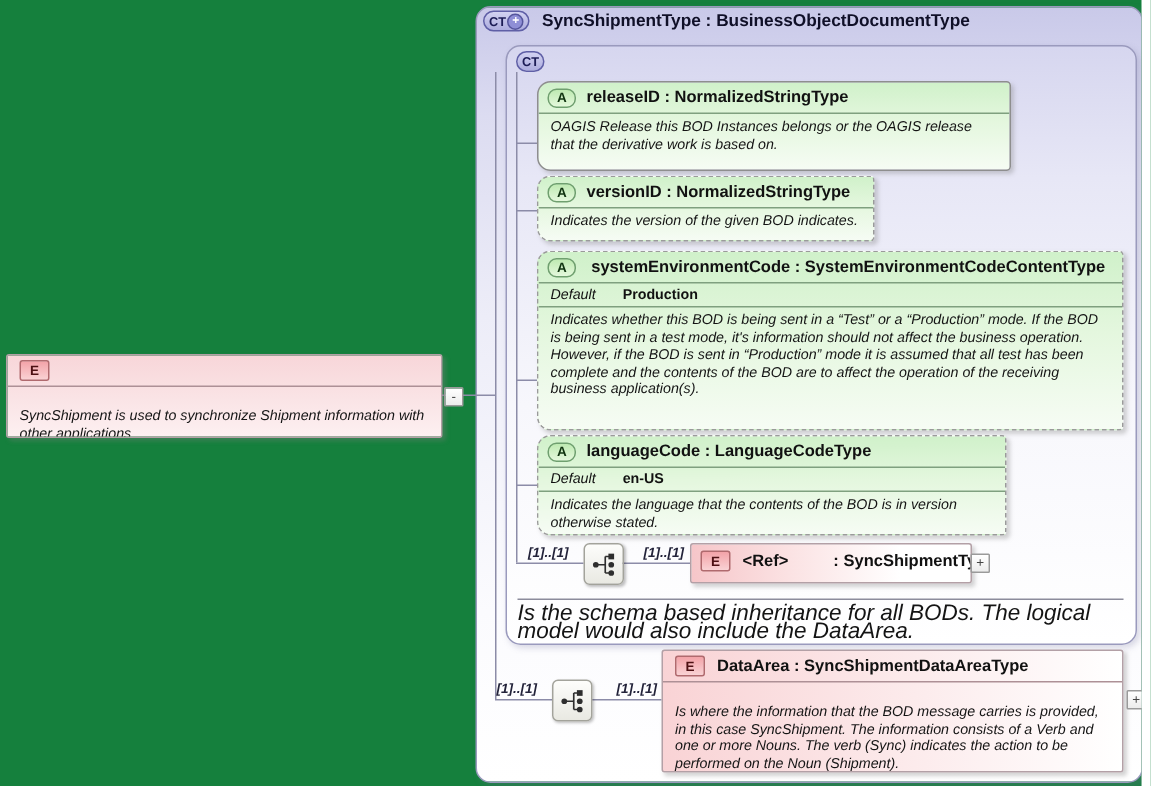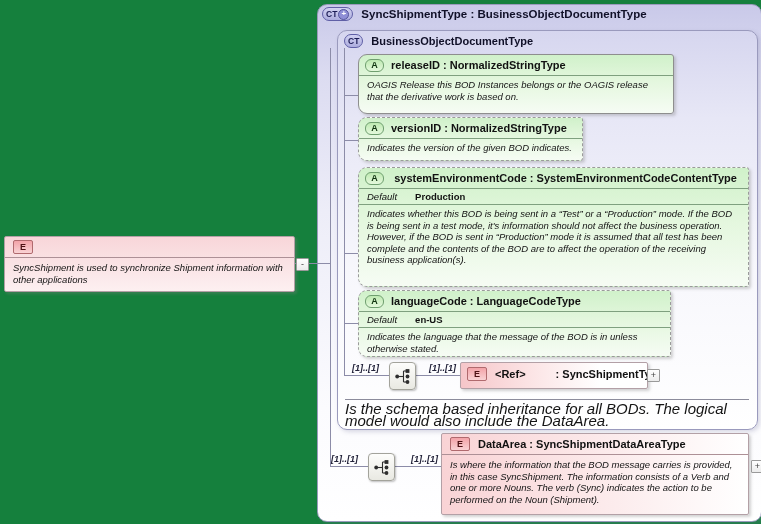--- a/index.html
+++ b/index.html
@@ -37,21 +37,21 @@
   .attr-title .a-badge{position:absolute;left:6px;top:4px;}
   .attr-title.centered{text-align:center;}
   .default-row{display:flex;gap:18px;padding:2px 8px;font-size:9.5px;color:#111;border-top:1px solid #7fa07f;align-items:flex-end;}
   .default-label{font-style:italic;}
   .default-value{font-weight:bold;}
   .annot{border-top:1px solid #7fa07f;padding:3px 8px 4px 8px;font-size:9.5px;font-style:italic;line-height:11.5px;color:#141414;}
 
   
   .elem-box{position:absolute;border:1px solid #b3a0a6;overflow:hidden;z-index:3;box-shadow:2px 2px 3px rgba(125,125,125,.35);}
   .elem-header{display:flex;align-items:center;gap:8px;padding:3px 8px;font-weight:bold;font-size:11px;color:#111;white-space:nowrap;}
-  .elem-annot{border-top:1px solid #ad9096;padding:4px 8px 3px 8px;font-size:9.5px;font-style:italic;line-height:11.5px;color:#141414;}
+  .elem-annot{border-top:1px solid #ad9096;padding:14px 8px 3px 8px;font-size:9.5px;font-style:italic;line-height:11.5px;color:#141414;}
   #left-element{left:4px;top:236px;width:289px;height:54px;border-radius:2px;
     background:linear-gradient(180deg,#f8d6d9 0%,#fae4e6 55%,#fdf0f1 100%);}
   #ref-element{left:460px;top:362px;width:186px;height:25px;border-radius:2px;
     background:linear-gradient(90deg,#f6c6c9 0%,#fbe2e3 35%,#ffffff 75%);}
   #ref-element .elem-header{padding:4px 6px;}
   #dataarea-element{left:441px;top:433px;width:306px;height:80px;border-radius:2px;
     background:linear-gradient(90deg,#f9d3d5 0%,#fcebec 55%,#ffffff 100%);}
   .ref-type{margin-left:22px;}
 
   
@@ -77,21 +77,20 @@
         <span>CT</span>
         <span class="ct-plus">+</span>
       </span>
     <span>SyncShipmentType : BusinessObjectDocumentType</span>
   </div>
 
   <div class="box-header" style="left:344px;top:34px;font-size:11px;">
     <span class="ct-badge">
         <span>CT</span>
       </span>
-    <span>BusinessObjectDocumentType</span>
   </div>
 
   <div class="line" style="left:294px;top:263px;width:36px;height:1px;"></div>
   <div class="line" style="left:330px;top:48px;width:1px;height:418px;"></div>
   <div class="line" style="left:344px;top:48px;width:1px;height:327px;"></div>
   <div class="line" style="left:344px;top:95px;width:14px;height:1px;"></div>
   <div class="line" style="left:344px;top:140px;width:14px;height:1px;"></div>
   <div class="line" style="left:344px;top:253px;width:14px;height:1px;"></div>
   <div class="line" style="left:344px;top:323px;width:14px;height:1px;"></div>
   <div class="line" style="left:344px;top:375px;width:45px;height:1px;"></div>
@@ -137,21 +136,21 @@
 
   <div class="attr-box" style="left:358px;top:290px;width:311px;height:65px;">
     <div class="attr-title">
       <span class="a-badge">A</span>
       <span>languageCode : LanguageCodeType</span>
     </div>
     <div class="default-row">
       <span class="default-label">Default</span>
       <span class="default-value">en-US</span>
     </div>
-    <div class="annot">Indicates the language that the message of the BOD is in unless otherwise stated.</div>
+    <div class="annot">Indicates the language that the contents of the BOD is in version otherwise stated.</div>
   </div>
 
   <span class="cardinality" style="left:352px;top:363px;">[1]..[1]</span>
   <div class="seq-icon" style="left:389px;top:362px;">
     <svg width="17" height="17" viewBox="0 0 17 17">
       <circle cx="3.2" cy="8.5" r="1.9" fill="#2e2e2e"></circle>
       <line x1="3.2" y1="8.5" x2="9.5" y2="8.5" stroke="#2e2e2e" stroke-width="1.1"></line>
       <line x1="9.5" y1="3" x2="9.5" y2="14" stroke="#2e2e2e" stroke-width="1.1"></line>
       <line x1="9.5" y1="3" x2="12.5" y2="3" stroke="#2e2e2e" stroke-width="1.1"></line>
       <line x1="9.5" y1="14" x2="12.5" y2="14" stroke="#2e2e2e" stroke-width="1.1"></line>

